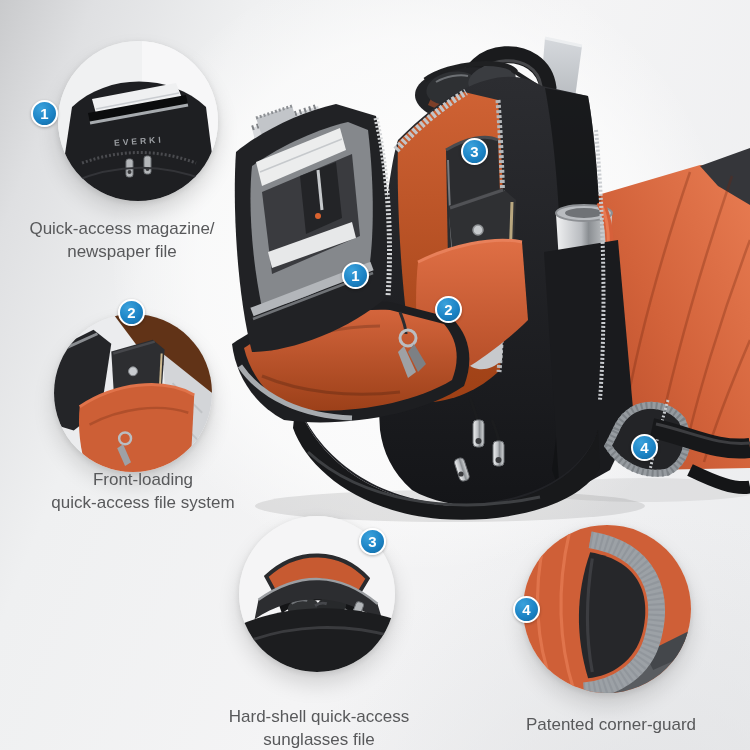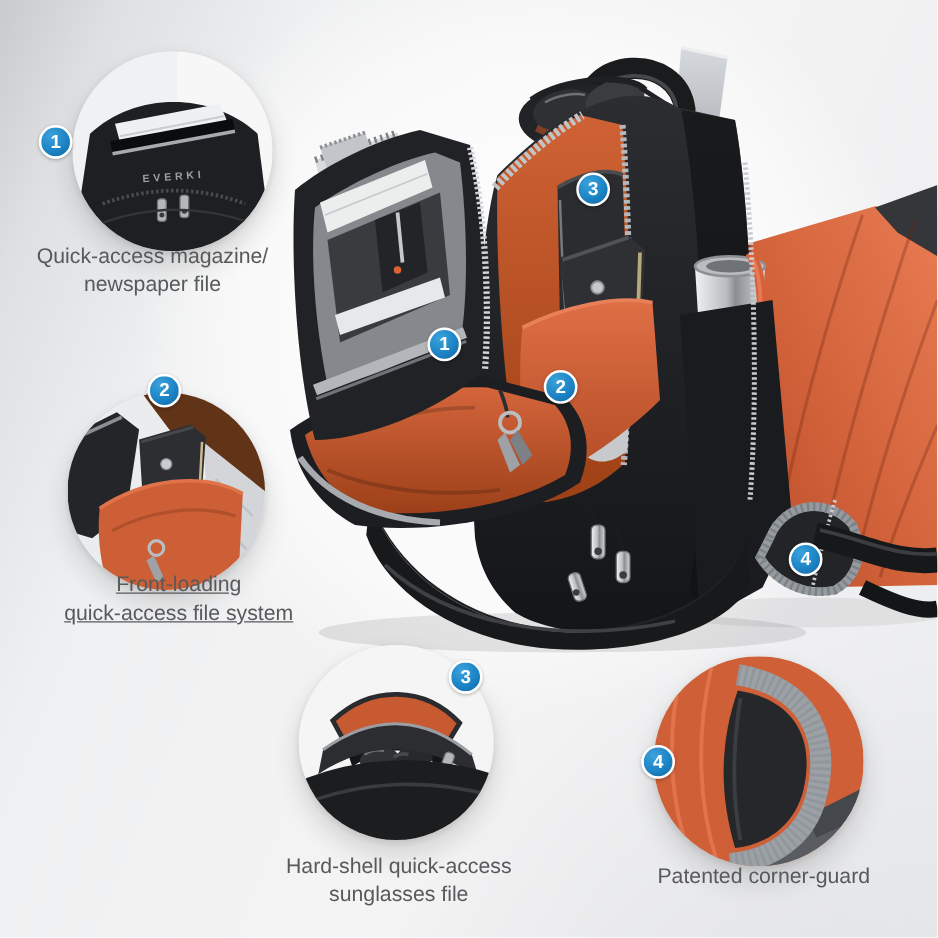--- a/index.html
+++ b/index.html
@@ -28,23 +28,23 @@
     border:2px solid #ffffff;color:#fff;font-size:15px;font-weight:bold;
     display:flex;align-items:center;justify-content:center;
     box-shadow:0 1px 3px rgba(0,0,0,.28);
   }
   .b-c1{left:31px;top:100px;} .b-c2{left:118px;top:299px;}
   .b-c3{left:359px;top:528px;} .b-c4{left:513px;top:596px;}
   .b-p1{left:342px;top:262px;} .b-p2{left:435px;top:296px;}
   .b-p3{left:461px;top:138px;} .b-p4{left:631px;top:434px;}
   .caption{
     position:absolute;transform:translateX(-50%);text-align:center;
-    color:#58595b;font-size:17px;line-height:23px;white-space:nowrap;
+    color:#58595b;font-size:17px;line-height:23px;white-space:nowrap;margin-top:24px;
   }
-  .cap1{left:122px;top:193px;} .cap2{left:143px;top:456px;text-decoration:underline;}
+  .cap1{left:122px;top:193px;} .cap2{left:143px;top:444px;}
   .cap3{left:319px;top:681px;text-align:center;} .cap4{left:611px;top:689px;}
 </style>
 </head>
 <body>
 
 <div id="stage">
 
   <svg class="photo-svg" viewBox="0 0 750 750">
     <defs>
       <linearGradient id="gBody" x1="0" y1="0" x2="0" y2="1">

